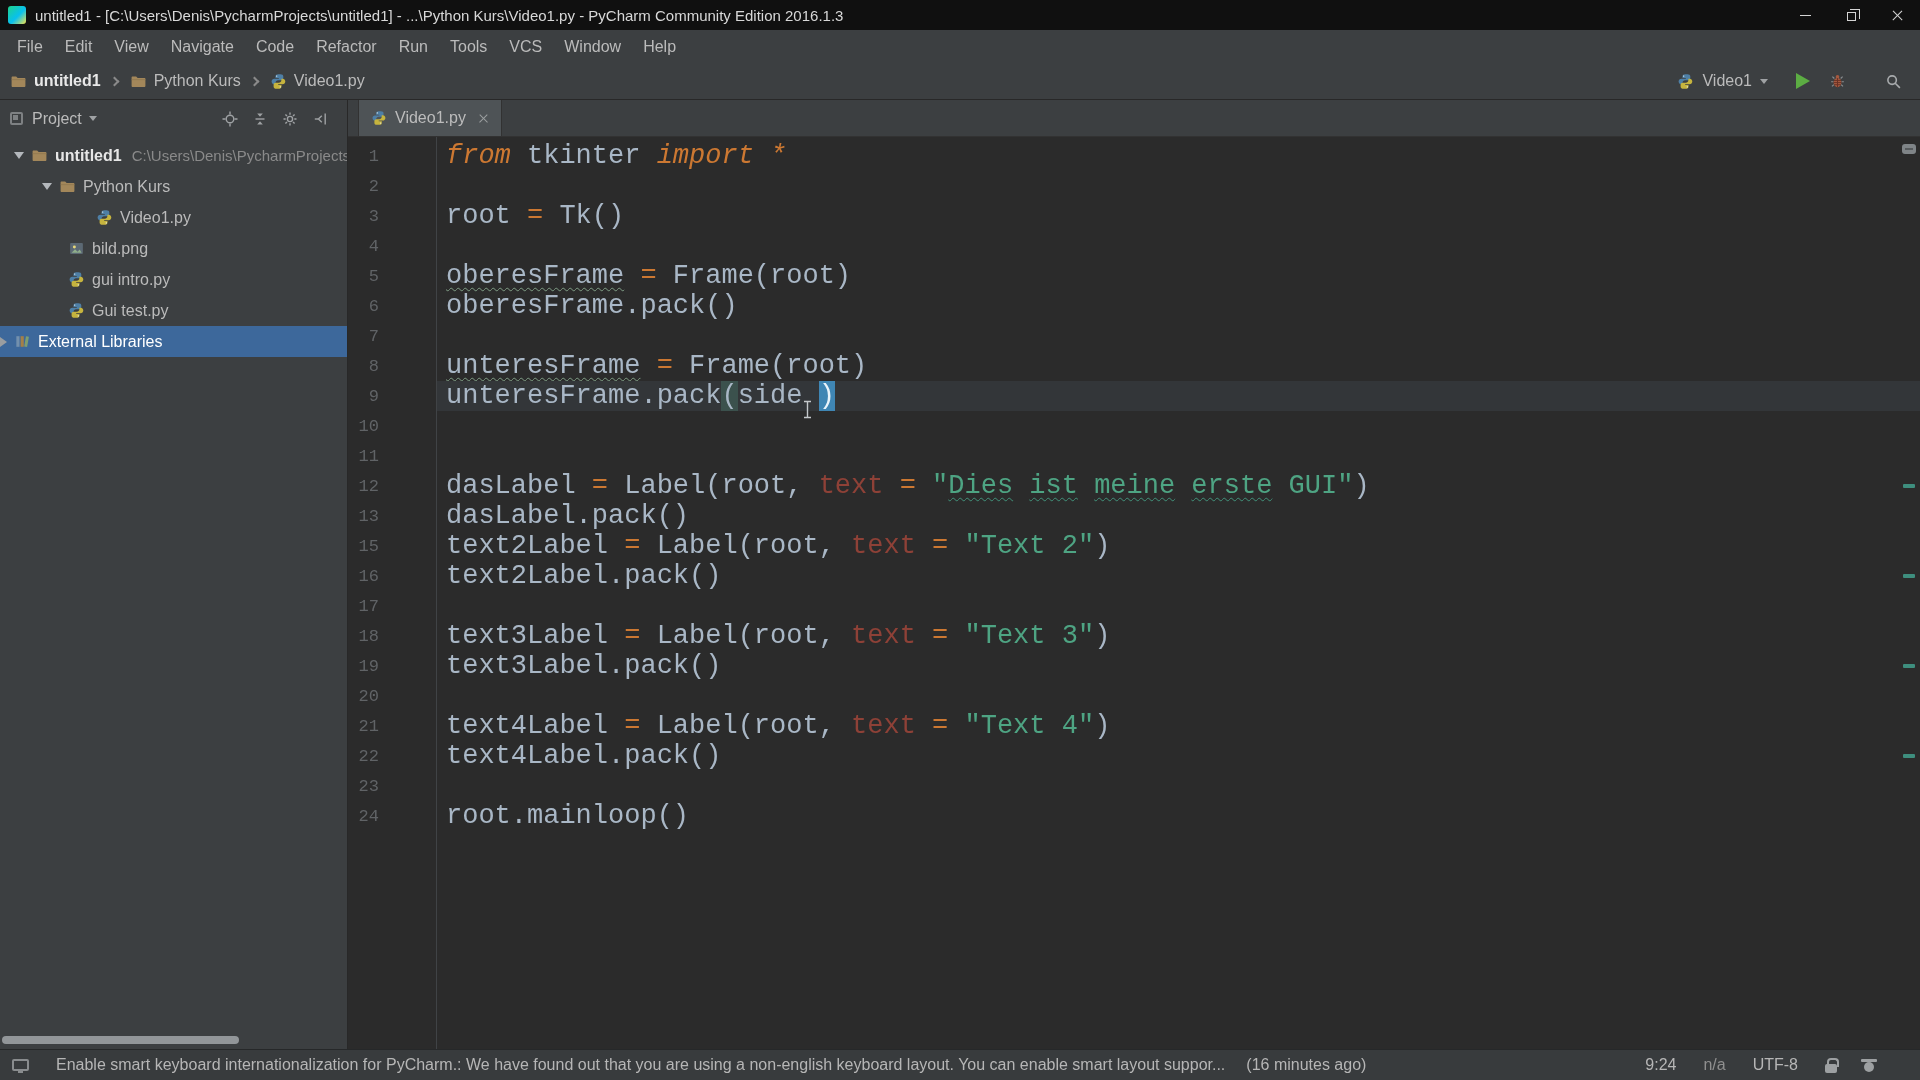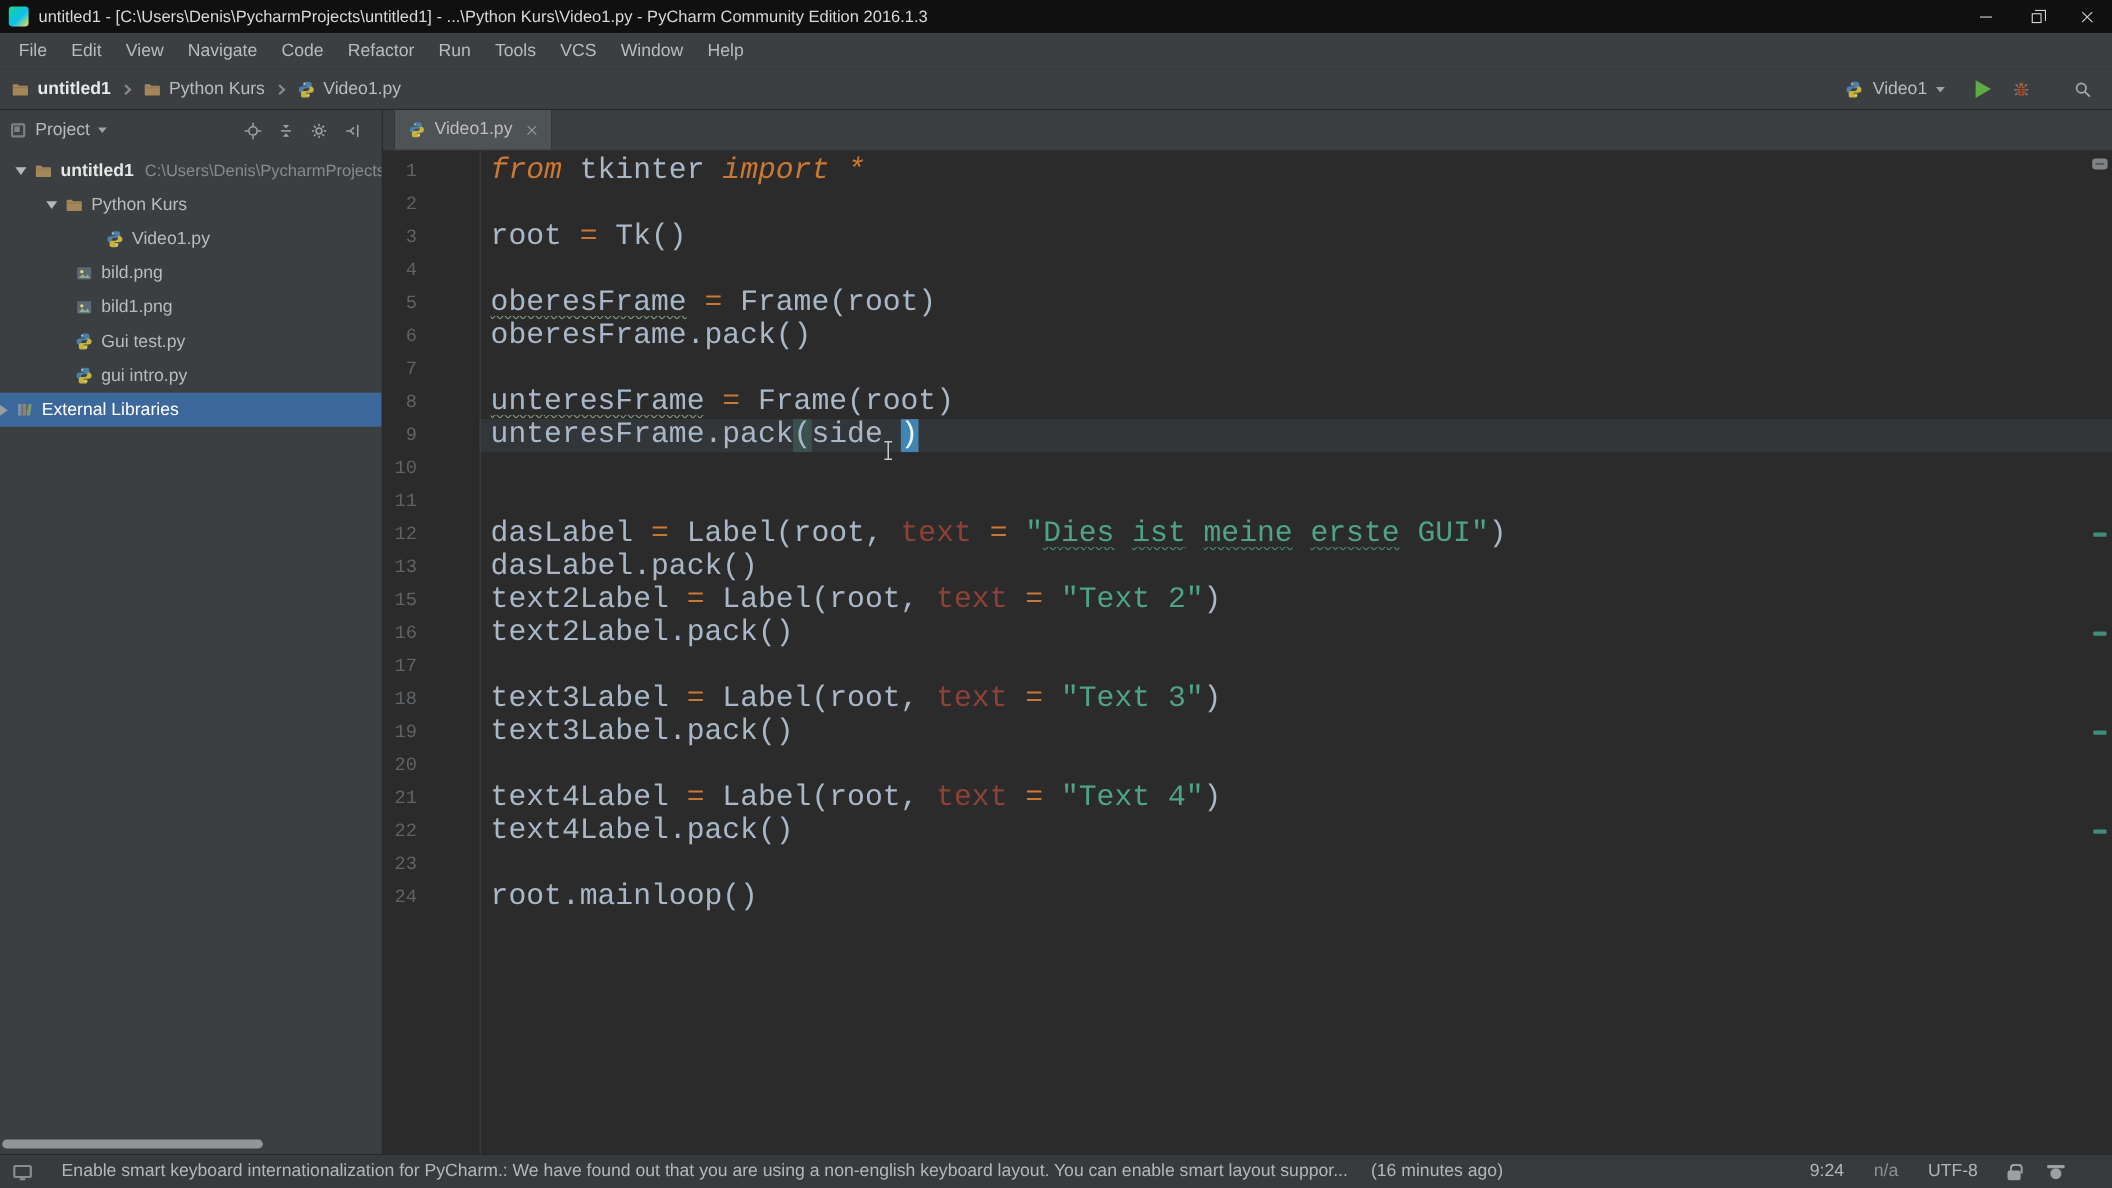--- a/index.html
+++ b/index.html
@@ -307,48 +307,38 @@
               <rect x="2" y="2.8" width="12" height="10.4" rx="1" fill="#5C6974"></rect>
               <circle cx="6" cy="6.6" r="1.4" fill="#E8D87A"></circle>
               <path d="M3.4 12l3.2-3.4 2.4 2.4 2-2 1.8 3z" fill="#8FAE8B"></path>
             </svg>
           </span>
           <span class="tree-label">bild.png</span>
         </div>
         <div class="tree-row" style="padding-left: 68px;">
           <span class="tree-icon">
             <svg viewBox="0 0 16 16">
-              <rect x="2" y="2.8" width="12" height="10.4" rx="1" fill="#5C6974"></rect>
-              <circle cx="6" cy="6.6" r="1.4" fill="#E8D87A"></circle>
-              <path d="M3.4 12l3.2-3.4 2.4 2.4 2-2 1.8 3z" fill="#8FAE8B"></path>
-            </svg>
-          </span>
-          <span class="tree-label">bild1.png</span>
-        </div>
-        <div class="tree-row" style="padding-left: 68px;">
-          <span class="tree-icon">
-            <svg viewBox="0 0 16 16">
               <path fill="#4E7FA5" d="M7.9 1.2c-1.7 0-2.7.7-2.7 1.9v1.7h3.1v.6H4c-1.4 0-2.5 1.1-2.5 2.6S2.6 10.7 4 10.7h1.2V9.2c0-1.3 1.1-2.4 2.4-2.4h3c1.1 0 1.9-.8 1.9-1.9V3.1c0-1.2-1-1.9-2.7-1.9H7.9z"></path>
               <path fill="#C6B43E" d="M8.1 14.8c1.7 0 2.7-.7 2.7-1.9v-1.7H7.7v-.6h4.2c1.4 0 2.5-1.1 2.5-2.6s-1.1-2.7-2.5-2.7h-1.2v1.5c0 1.3-1.1 2.4-2.4 2.4h-3c-1.1 0-1.9.8-1.9 1.9v1.8c0 1.2 1 1.9 2.7 1.9h2z"></path>
               <circle cx="6.3" cy="2.9" r=".6" fill="#EDF2F6"></circle>
               <circle cx="9.7" cy="13.1" r=".6" fill="#EDF2F6"></circle>
             </svg>
           </span>
-          <span class="tree-label">Gui test.py</span>
+          <span class="tree-label">gui intro.py</span>
         </div>
         <div class="tree-row" style="padding-left: 68px;">
           <span class="tree-icon">
             <svg viewBox="0 0 16 16">
               <path fill="#4E7FA5" d="M7.9 1.2c-1.7 0-2.7.7-2.7 1.9v1.7h3.1v.6H4c-1.4 0-2.5 1.1-2.5 2.6S2.6 10.7 4 10.7h1.2V9.2c0-1.3 1.1-2.4 2.4-2.4h3c1.1 0 1.9-.8 1.9-1.9V3.1c0-1.2-1-1.9-2.7-1.9H7.9z"></path>
               <path fill="#C6B43E" d="M8.1 14.8c1.7 0 2.7-.7 2.7-1.9v-1.7H7.7v-.6h4.2c1.4 0 2.5-1.1 2.5-2.6s-1.1-2.7-2.5-2.7h-1.2v1.5c0 1.3-1.1 2.4-2.4 2.4h-3c-1.1 0-1.9.8-1.9 1.9v1.8c0 1.2 1 1.9 2.7 1.9h2z"></path>
               <circle cx="6.3" cy="2.9" r=".6" fill="#EDF2F6"></circle>
               <circle cx="9.7" cy="13.1" r=".6" fill="#EDF2F6"></circle>
             </svg>
           </span>
-          <span class="tree-label">gui intro.py</span>
+          <span class="tree-label">Gui test.py</span>
         </div>
         <div class="tree-row selected" style="padding-left: 0;">
           <span class="tw-arrow collapsed"></span>
           <span class="tree-icon">
             <svg viewBox="0 0 16 16">
               <rect x="2.2" y="3" width="3" height="10" fill="#7390AD"></rect>
               <rect x="6.2" y="3" width="3" height="10" fill="#A58047"></rect>
               <rect x="10.4" y="3.2" width="2.8" height="9.8" fill="#7E9E72" transform="rotate(10 11.8 8.1)"></rect>
             </svg>
           </span>

